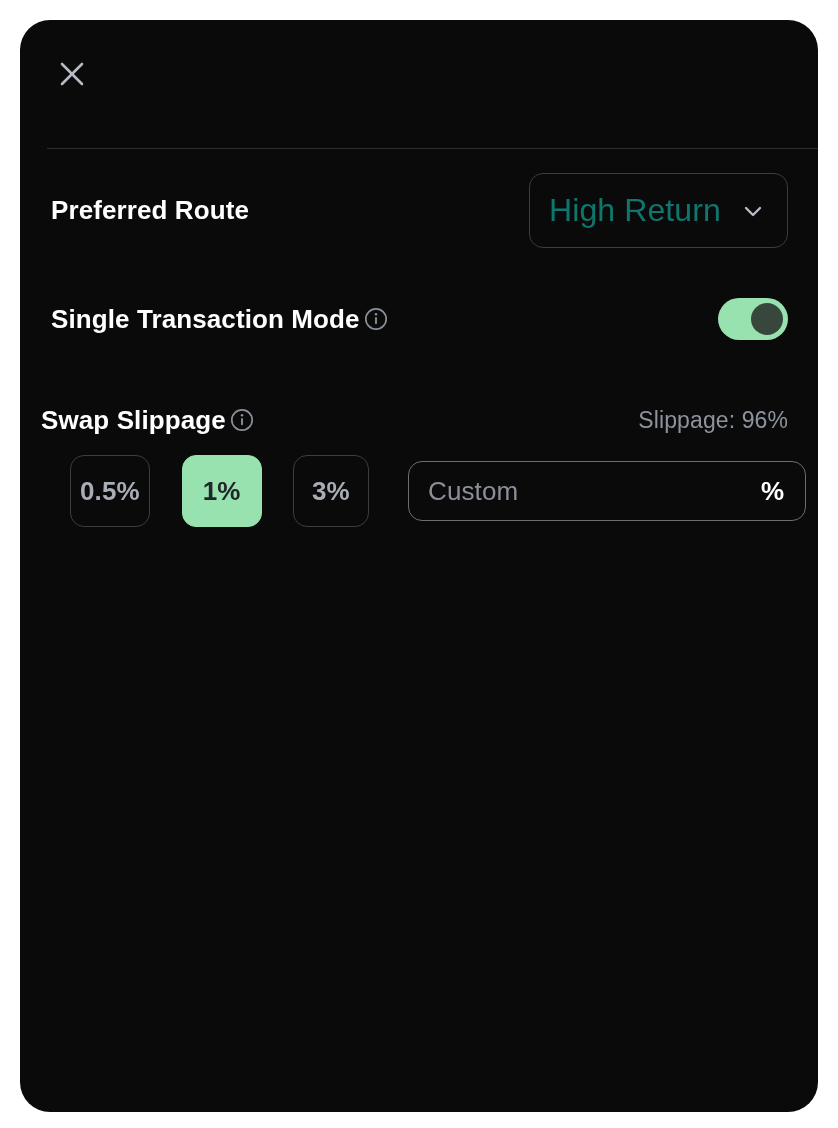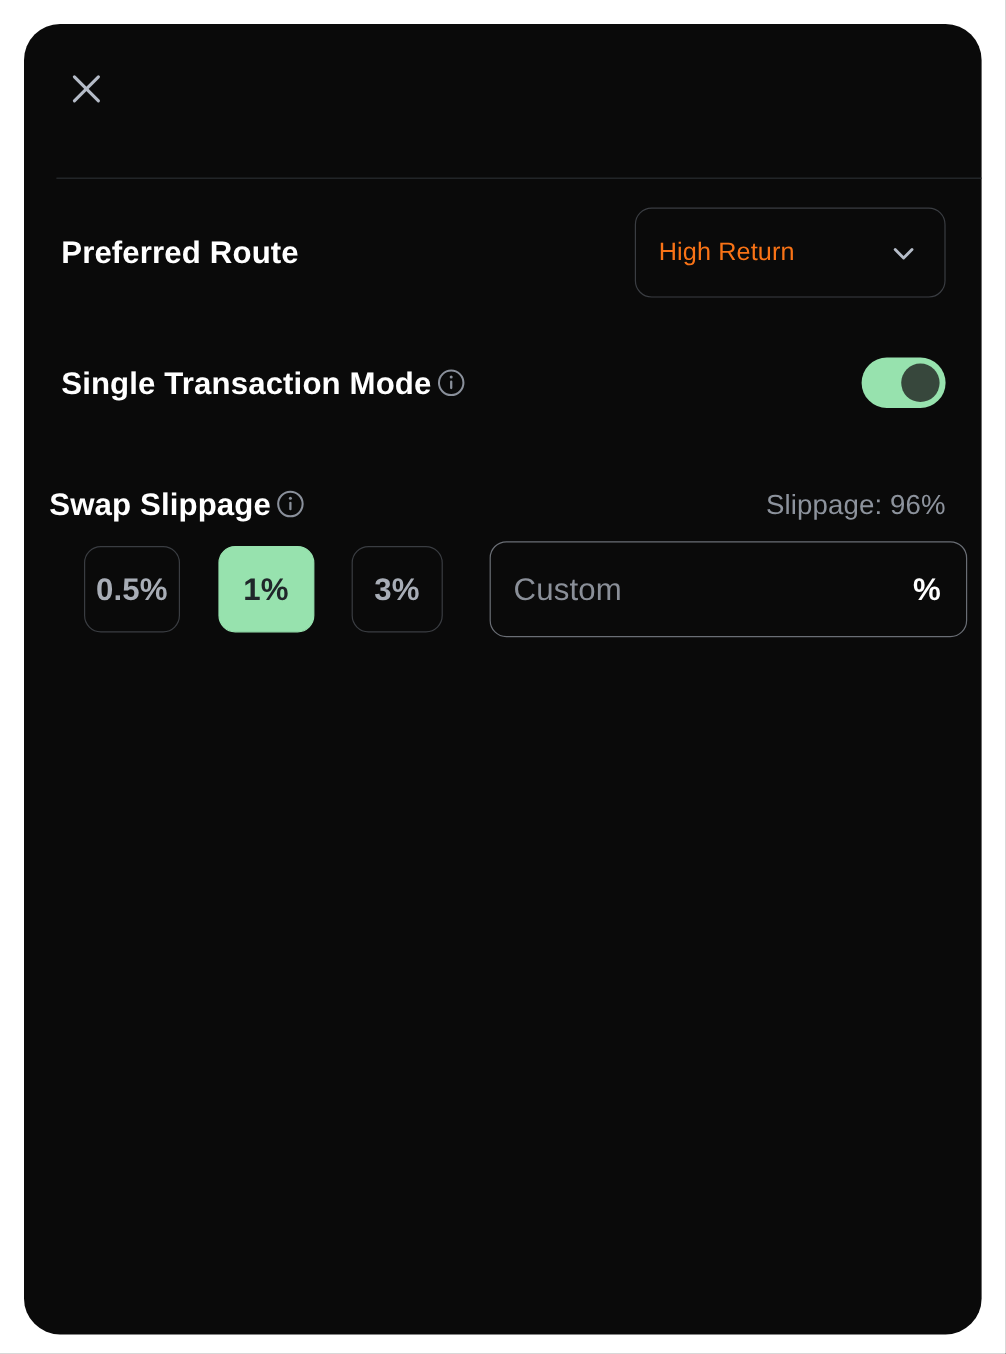--- a/index.html
+++ b/index.html
@@ -109,22 +109,22 @@
     border-radius: 14px;
     background: #0a0a0a;
     display: flex;
     align-items: center;
     justify-content: space-between;
     padding: 0 21px 0 19px;
     box-sizing: border-box;
     cursor: pointer;
   }
   .route-select-value {
-    color: #f97316;
-    font-size: 21px;
+    color: #0f766e;
+    font-size: 32px;
     letter-spacing: 0.1px;
   }
   .chevron { display: block; }
 
   
   #row-single-tx { top: 270px; height: 58px; }
   .toggle {
     width: 70px;
     height: 42px;
     border-radius: 21px;
@@ -180,21 +180,21 @@
     background: #97e2ae;
     border-color: #97e2ae;
     color: #20262a;
   }
   #slip-btn-0 { width: 97px; }
   #slip-btn-1 { width: 97px; margin-left: 16px; }
   #slip-btn-2 { width: 93px; margin-left: 15px; }
 
   .custom-input-wrap {
     width: 398px;
-    height: 80px;
+    height: 60px;
     margin-left: 23px;
     border: 1px solid #6a6e75;
     border-radius: 14px;
     background: #0a0a0a;
     display: flex;
     align-items: center;
     justify-content: space-between;
     padding: 0 21px 0 19px;
     box-sizing: border-box;
   }

